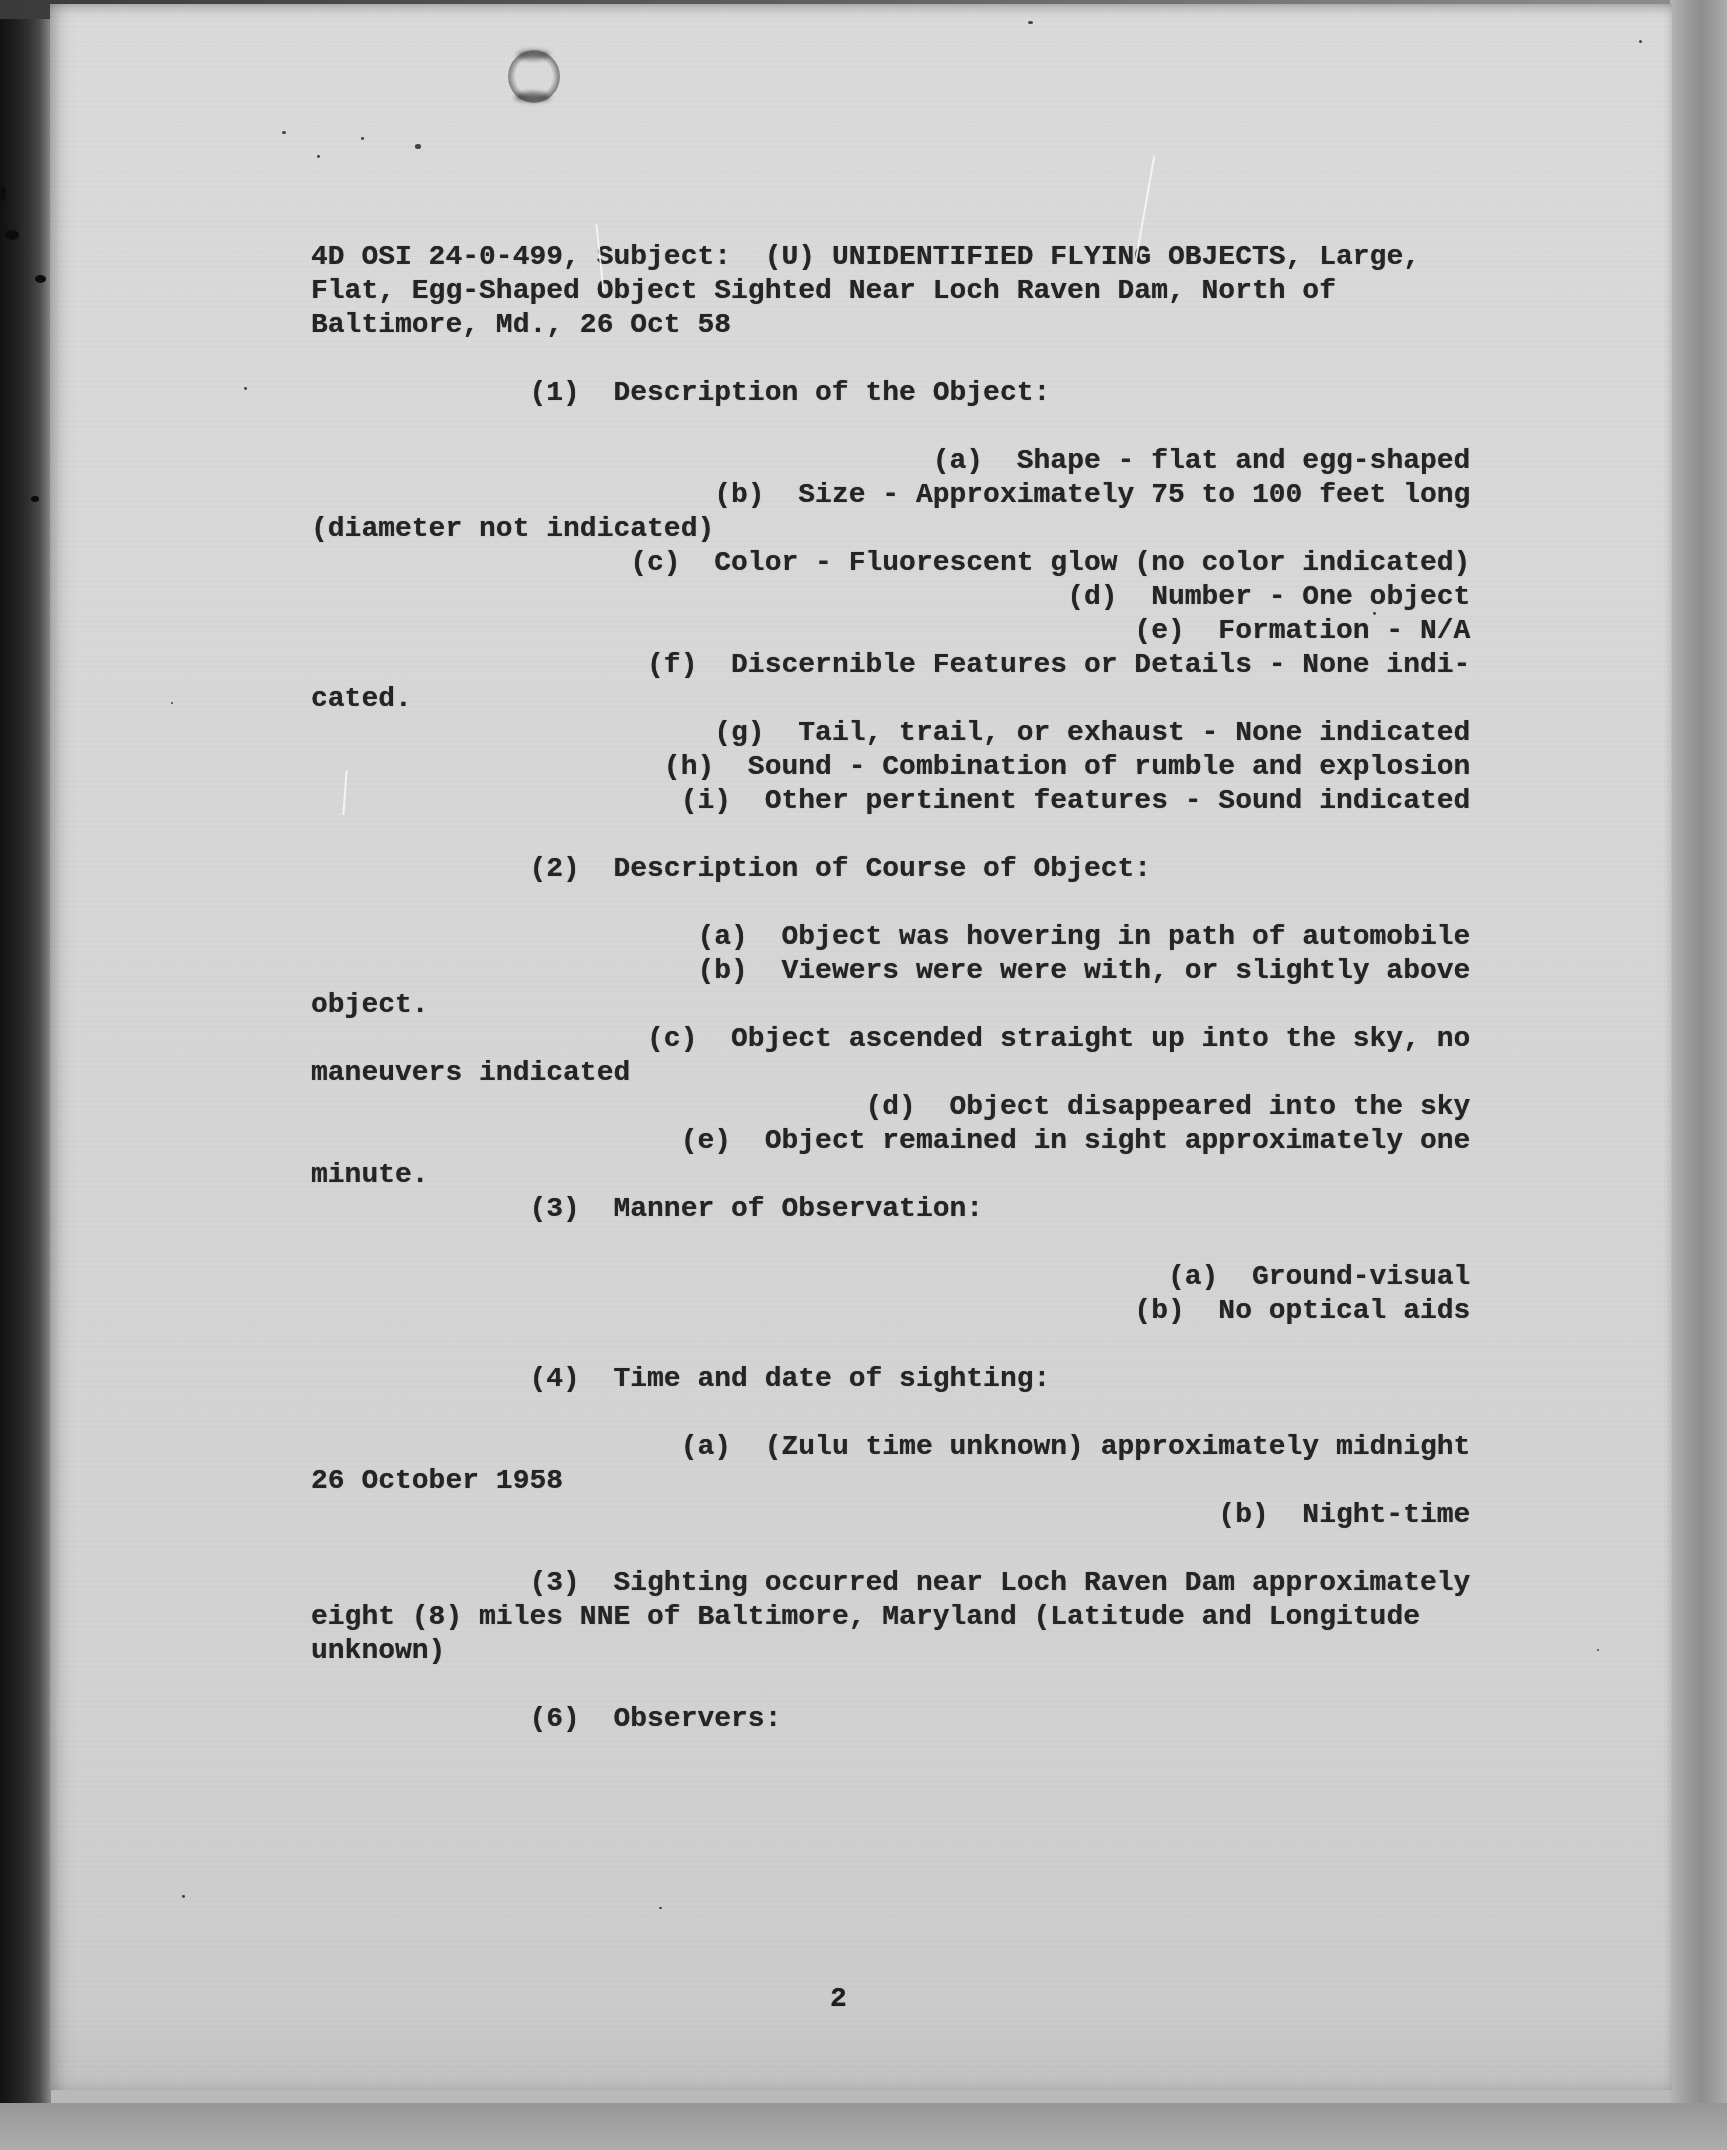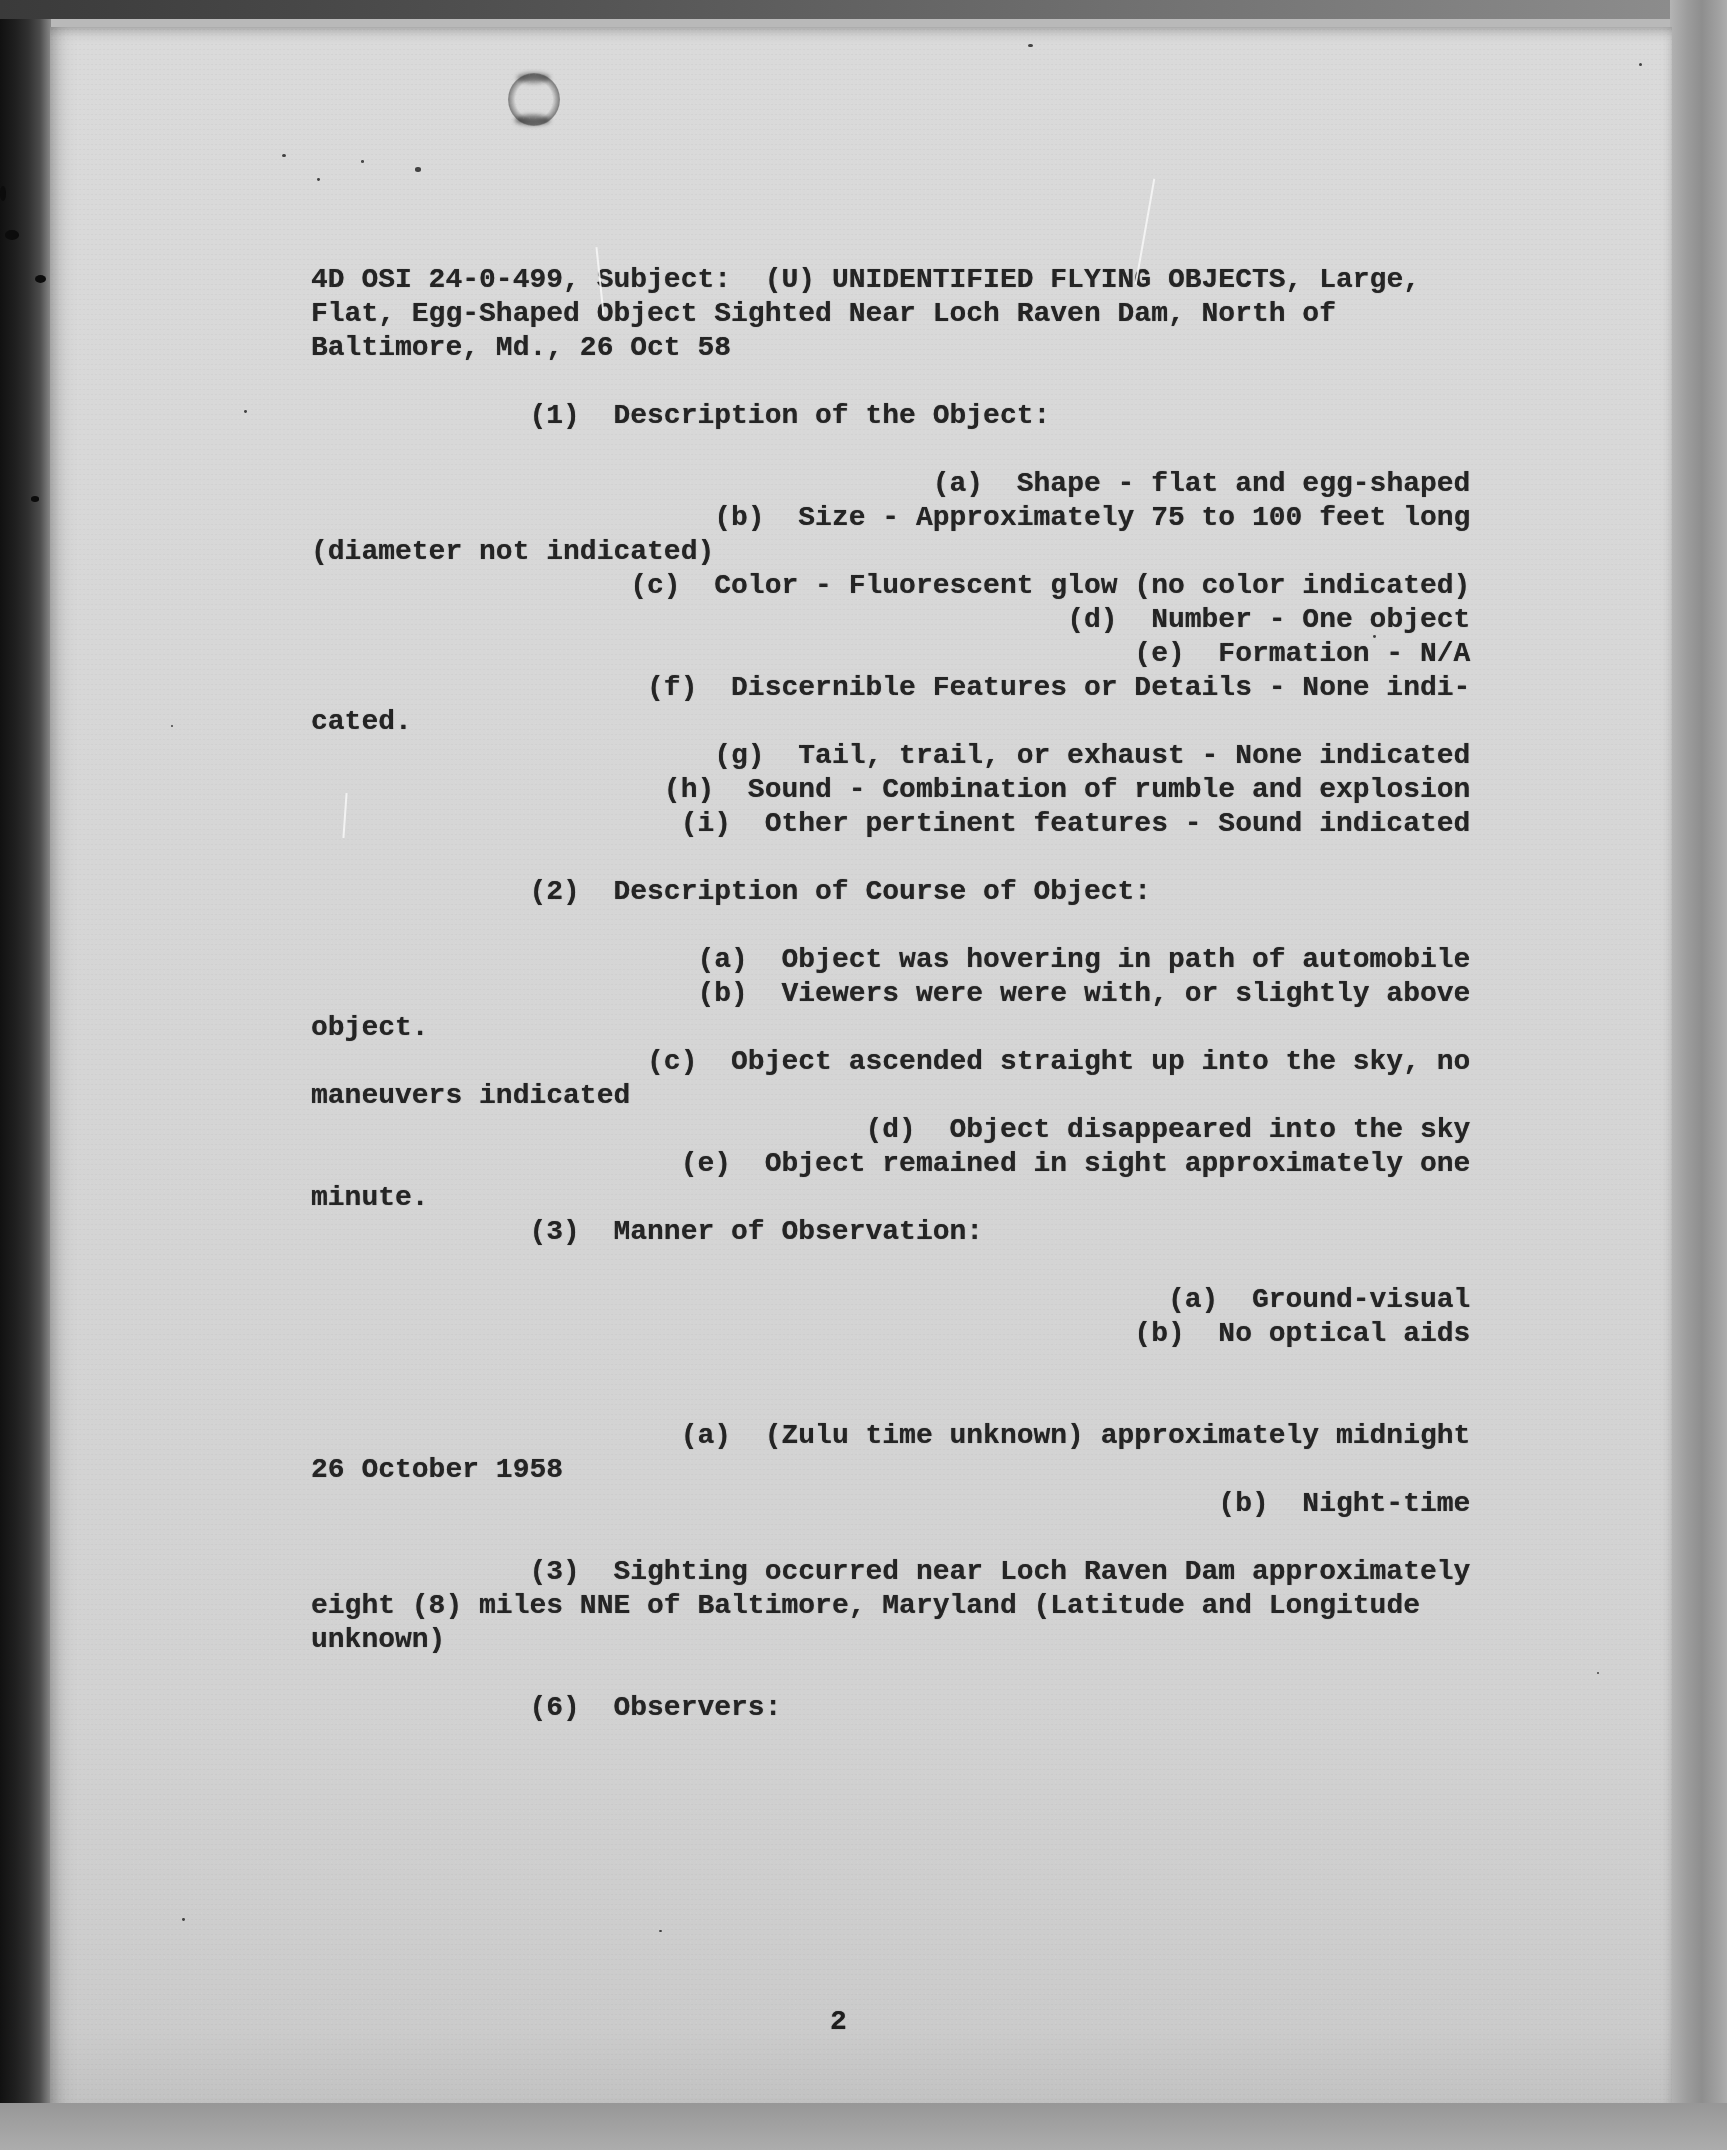--- a/index.html
+++ b/index.html
@@ -13,21 +13,21 @@
   
   .left-band{position:absolute;left:0;top:0;width:51px;height:100%;
     background:linear-gradient(90deg,#111 0%,#1f1f1f 30%,#303030 55%,#4c4c4c 78%,#8b8b8b 100%);}
   .top-band{position:absolute;left:0;top:0;width:100%;height:19px;
     background:linear-gradient(90deg,#3a3a3a 0%,#555 35%,#707070 65%,#8f8f8f 100%);}
   .right-band{position:absolute;right:0;top:0;width:58px;height:100%;
     background:linear-gradient(90deg,#b4b4b4 0%,#9c9c9c 30%,#8e8e8e 55%,#a2a2a2 85%,#aeaeae 100%);}
   .bottom-band{position:absolute;left:0;bottom:0;width:100%;height:48px;
     background:linear-gradient(180deg,#979797 0%,#a1a1a1 45%,#adadad 100%);}
   
-  .paper{position:absolute;left:50px;top:27px;width:1622px;height:2086px;
+  .paper{position:absolute;left:50px;top:4px;width:1622px;height:2086px;
     background:linear-gradient(180deg,#dadada 0%,#d6d6d6 40%,#d2d2d2 80%,#cbcbcb 96%,#c1c1c1 100%);
     box-shadow:inset 11.3px 0 19px -8px rgba(70,70,70,.5), inset -4.5px 0 11.3px -5.6px rgba(110,110,110,.35),
                inset 0 8px 12.4px -6.8px rgba(90,90,90,.4);}
   
   .paper::before{content:"";position:absolute;inset:0;pointer-events:none;opacity:.05;
     background-image:radial-gradient(rgba(0,0,0,.6) 0.6px,transparent 0.8px);background-size:4px 5px;}
   .paper::after{content:"";position:absolute;inset:0;pointer-events:none;opacity:.07;
     background-image:radial-gradient(rgba(255,255,255,.8) 0.6px,transparent 0.8px);background-size:6.2px 7.3px;}
   
   .hole-punch{position:absolute;left:458px;top:46px;width:52px;height:53px;border-radius:50%;
@@ -98,20 +98,21 @@
         <div class="line item">(c)  Object ascended straight up into the sky, no</div>
         <div class="line margin">maneuvers indicated</div>
         <div class="line item">(d)  Object disappeared into the sky</div>
         <div class="line item">(e)  Object remained in sight approximately one</div>
         <div class="line margin">minute.</div>
         <div class="line section">(3)  Manner of Observation:</div>
         <div class="line blank">&nbsp;</div>
         <div class="line item">(a)  Ground-visual</div>
         <div class="line item">(b)  No optical aids</div>
         <div class="line blank">&nbsp;</div>
+        <div class="line section">(4)  Time and date of sighting:</div>
         <div class="line blank">&nbsp;</div>
         <div class="line item">(a)  (Zulu time unknown) approximately midnight</div>
         <div class="line margin">26 October 1958</div>
         <div class="line item">(b)  Night-time</div>
         <div class="line blank">&nbsp;</div>
         <div class="line section">(3)  Sighting occurred near Loch Raven Dam approximately</div>
         <div class="line margin">eight (8) miles NNE of Baltimore, Maryland (Latitude and Longitude</div>
         <div class="line margin">unknown)</div>
         <div class="line blank">&nbsp;</div>
         <div class="line section">(6)  Observers:</div>

